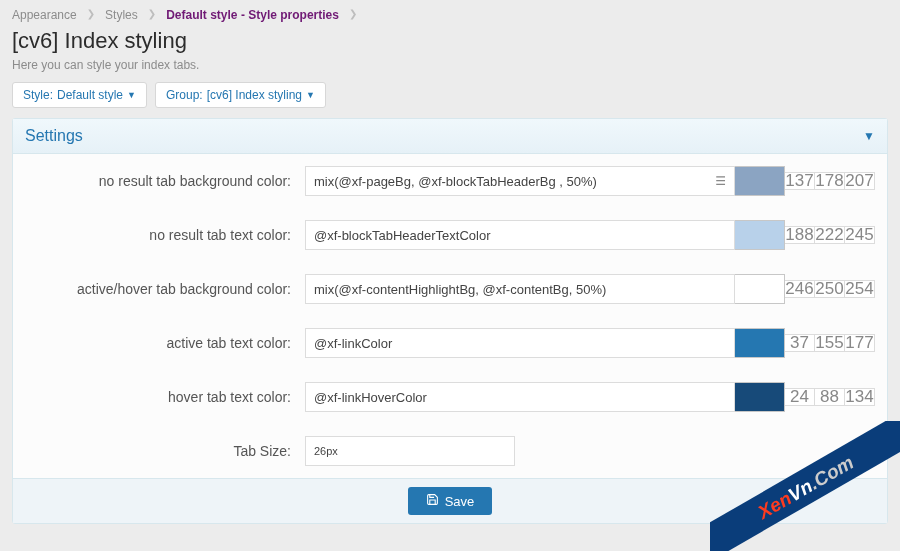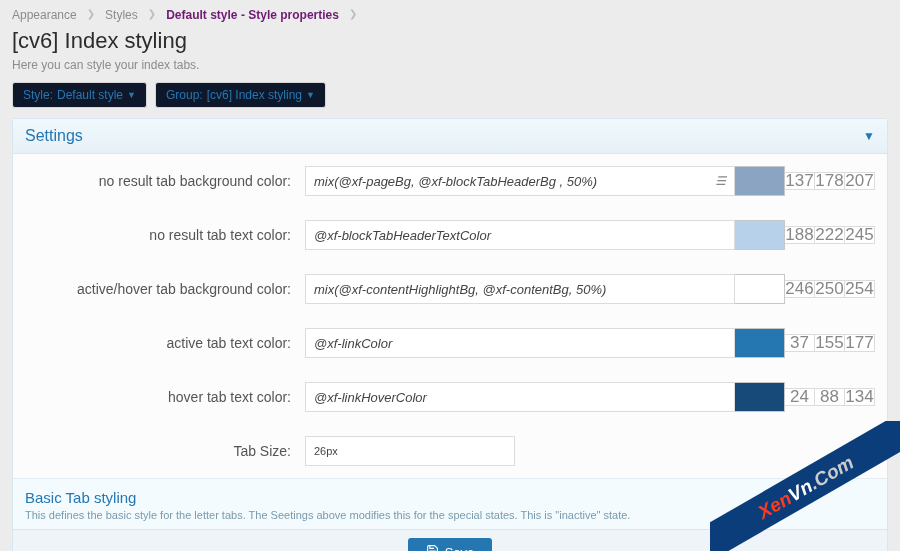--- a/index.html
+++ b/index.html
@@ -26,21 +26,21 @@
     font-size: 22px; color: #2c2c2c; font-weight: 400;
   }
   .page-desc {
     padding: 4px 12px 10px 12px;
     font-size: 12px; color: #8c8c8c;
   }
   .filters {
     display: flex; gap: 8px; padding: 0 12px 10px 12px;
   }
   .filter-btn {
-    background: #0f172a; border: 1px solid #d7d7d7; border-radius: 3px;
+    background: #ffffff; border: 1px solid #d7d7d7; border-radius: 3px;
     padding: 5px 10px; font-size: 12px; color: #2577b1; cursor: pointer;
     display: flex; align-items: center; gap: 4px;
   }
   .caret { font-size: 9px; color: #2577b1; }
   .panel {
     margin: 0 12px 10px 12px;
     border: 1px solid #d7e7ed;
     background: #fff;
     border-radius: 3px;
   }
@@ -70,21 +70,20 @@
   }
   .color-input-wrap {
     flex: 1 1 auto;
     border: 1px solid #dcdcdc;
     background: #fff;
     display: flex; align-items: center;
     height: 30px;
     padding: 0 8px;
     color: #444;
     font-size: 13px;
-    font-style: italic;
   }
   .color-input-wrap .txt { flex: 1; outline: none; border: none; background: transparent; font: inherit; color: inherit; }
   .input-icon { color: #888; font-size: 12px; margin-left: 6px; }
   .swatch {
     width: 50px; height: 30px;
     border: 1px solid #c7c7c7; border-left: 0;
   }
   .rgb-box {
     width: 30px; height: 18px;
     border: 1px solid #dcdcdc; border-left: 0;
@@ -220,24 +219,20 @@
         </div>
       </div>
 
     <div class="row">
       <div class="row-label">Tab Size:</div>
       <div class="row-ctrl">
         <input class="text-input" value="26px" style="">
       </div>
     </div>
 
-    <div class="section-hdr">
-      <div class="section-title">Basic Tab styling</div>
-      <div class="section-desc">This defines the basic style for the letter tabs. The Seetings above modifies this for the special states. This is "inactive" state.</div>
-    </div>
 
     <div class="footer-bar">
       <button class="save-btn">
         <span>
           <svg width="13" height="13" viewBox="0 0 24 24" fill="none" stroke="#fff" stroke-width="2">
             <path d="M19 21H5a2 2 0 0 1-2-2V5a2 2 0 0 1 2-2h11l5 5v11a2 2 0 0 1-2 2z"></path>
             <polyline points="17 21 17 13 7 13 7 21"></polyline>
             <polyline points="7 3 7 8 15 8"></polyline>
           </svg>
         </span>

